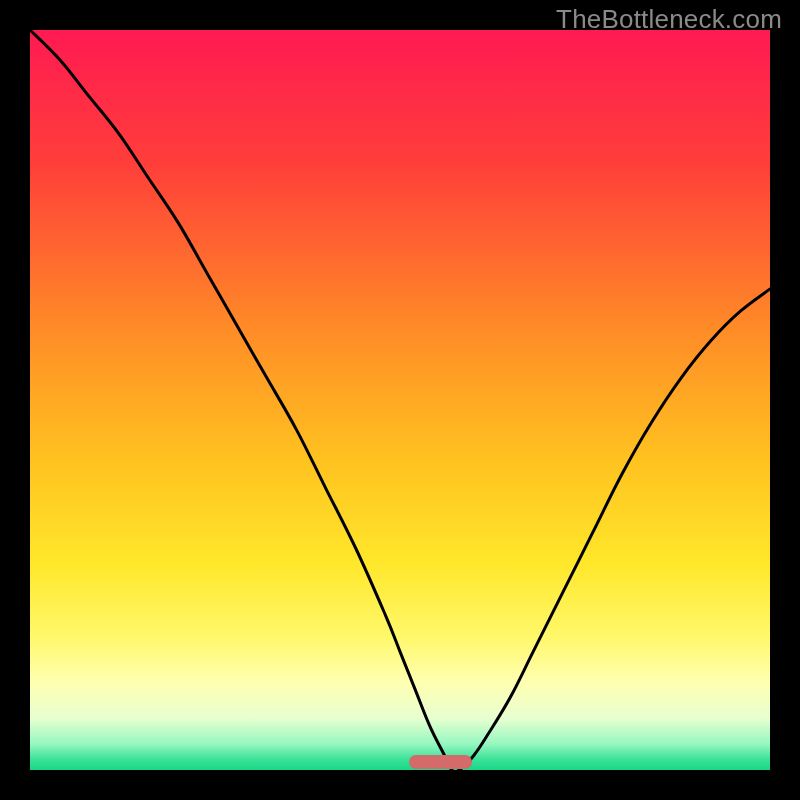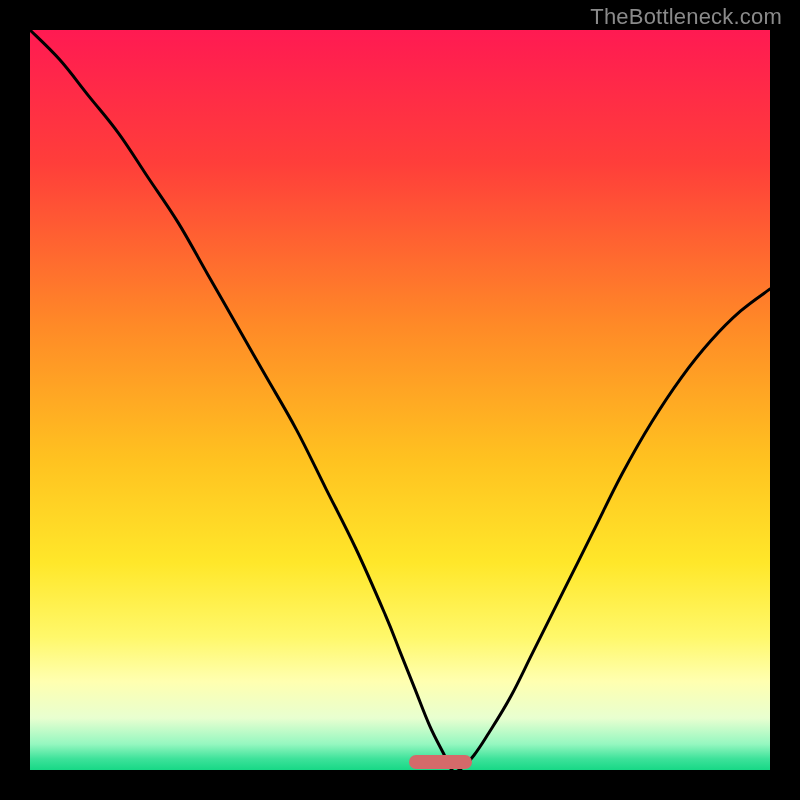--- a/index.html
+++ b/index.html
@@ -43,21 +43,21 @@
   .marker {
     position: absolute;
     height: 14px;
     border-radius: 7px;
   }
   .watermark {
     position: absolute;
     top: 4px;
     right: 18px;
     font-family: Arial, Helvetica, sans-serif;
-    font-size: 22px;
+    font-size: 26px;
     color: #8a8a8a;
     letter-spacing: 0.2px;
     margin-left: 23px;
   }
 </style>
 </head>
 <body>
 
 <div class="frame">
 

